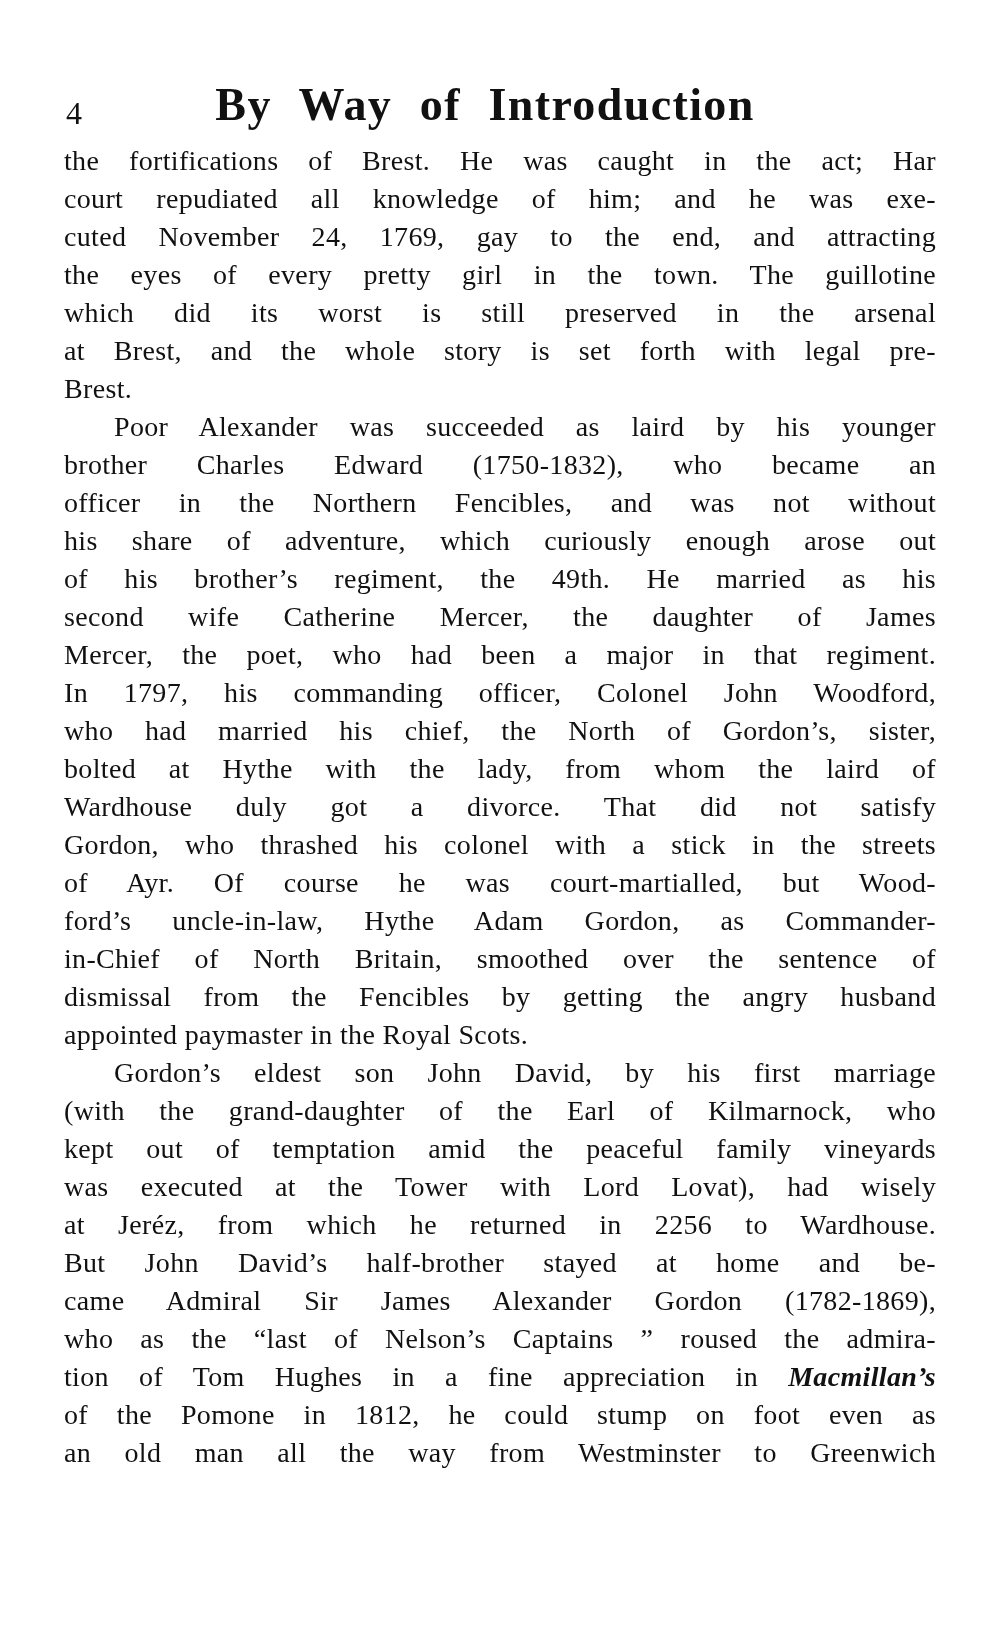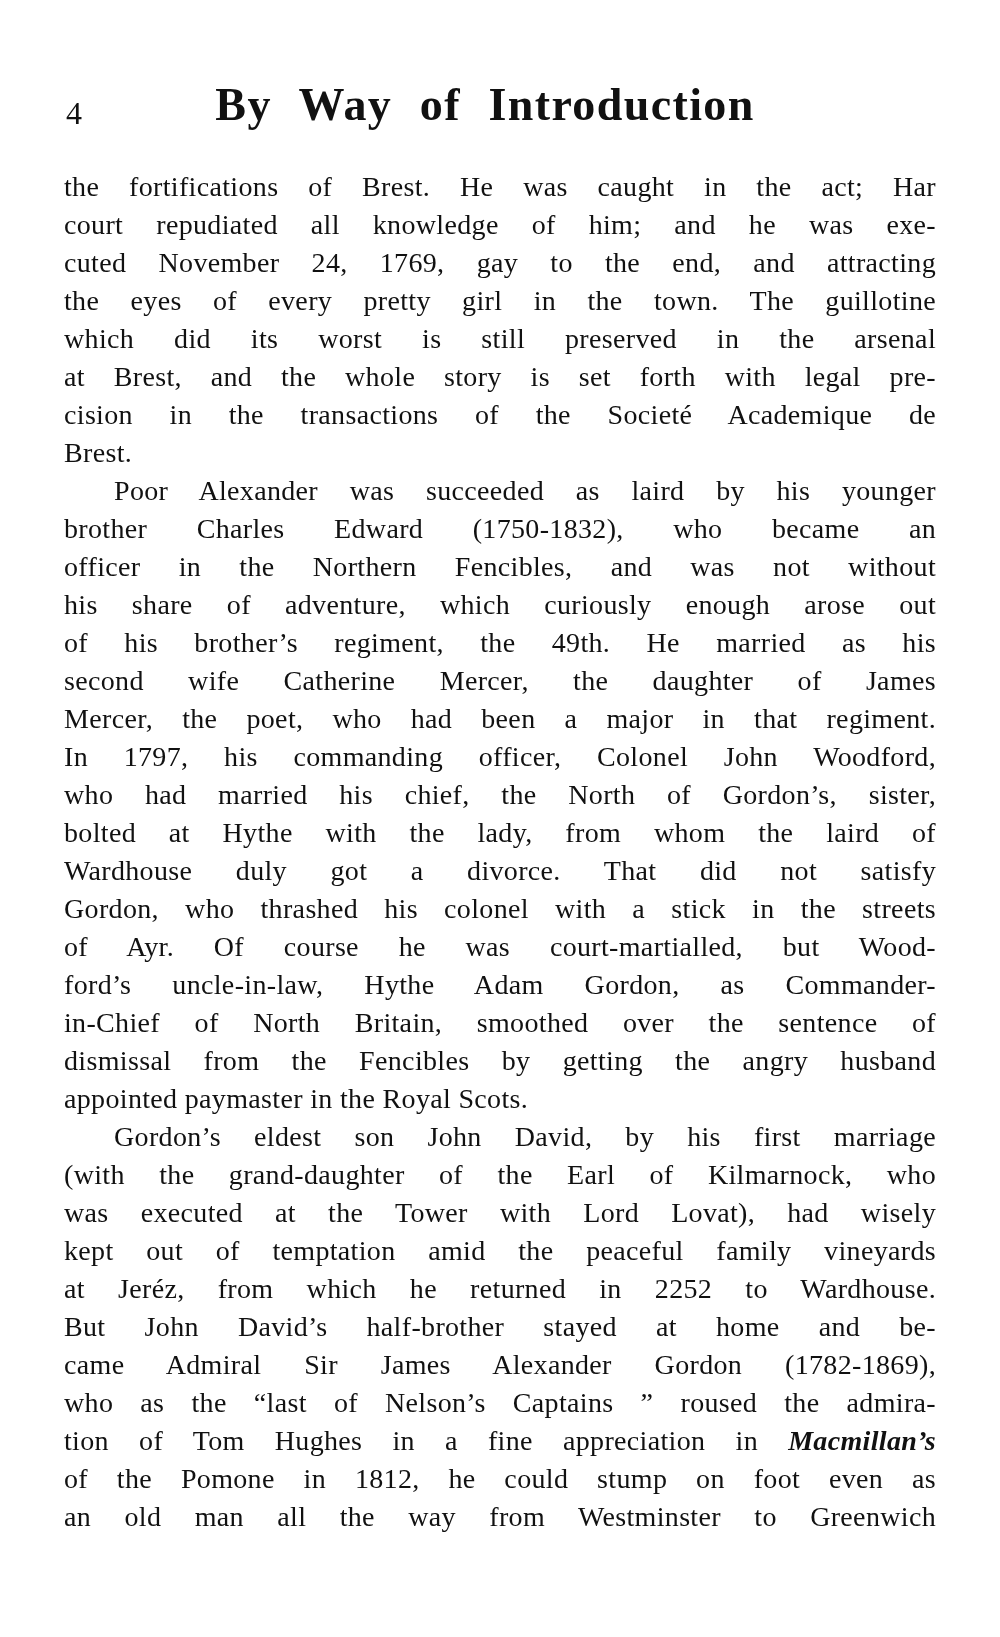--- a/index.html
+++ b/index.html
@@ -31,21 +31,21 @@
   .page-title {
     text-align: center;
     font-size: 46px;
     font-weight: 600;
     letter-spacing: 0.03em;
     word-spacing: 0.32em;
     line-height: 58px;
     padding-right: 30px;
   }
   .text-block {
-    margin: 34px 64px 0 64px;
+    margin: 8px 64px 0 64px;
     font-size: 28px;
     letter-spacing: 0.012em;
   }
   .paragraph {
     margin: 0;
   }
   .line {
     line-height: 38px;
     text-align: justify;
     text-align-last: justify;
@@ -71,21 +71,20 @@
     <div class="page-title">By Way of Introduction</div>
   </div>
   <div class="text-block">
       <div class="paragraph">
         <div class="line"><span>the fortifications of Brest.  He was caught in the act; Har</span></div>
         <div class="line"><span>court repudiated all knowledge of him; and he was exe-</span></div>
         <div class="line"><span>cuted November 24, 1769, gay to the end, and attracting</span></div>
         <div class="line"><span>the eyes of every pretty girl in the town.  The guillotine</span></div>
         <div class="line"><span>which did its worst is still preserved in the arsenal</span></div>
         <div class="line"><span>at Brest, and the whole story is set forth with legal pre-</span></div>
-        <div class="line"><span>cision in the transactions of the Societé Academique de</span></div>
         <div class="line lastline"><span>Brest.</span></div>
       </div>
       <div class="paragraph">
         <div class="line indent"><span>Poor Alexander was succeeded as laird by his younger</span></div>
         <div class="line"><span>brother Charles Edward (1750-1832), who became an</span></div>
         <div class="line"><span>officer in the Northern Fencibles, and was not without</span></div>
         <div class="line"><span>his share of adventure, which curiously enough arose out</span></div>
         <div class="line"><span>of his brother’s regiment, the 49th.  He married as his</span></div>
         <div class="line"><span>second wife Catherine Mercer, the daughter of James</span></div>
         <div class="line"><span>Mercer, the poet, who had been a major in that regiment.</span></div>
@@ -96,23 +95,23 @@
         <div class="line"><span>Gordon, who thrashed his colonel with a stick in the streets</span></div>
         <div class="line"><span>of Ayr.  Of course he was court-martialled, but Wood-</span></div>
         <div class="line"><span>ford’s uncle-in-law, Hythe Adam Gordon, as Commander-</span></div>
         <div class="line"><span>in-Chief of North Britain, smoothed over the sentence of</span></div>
         <div class="line"><span>dismissal from the Fencibles by getting the angry husband</span></div>
         <div class="line lastline"><span>appointed paymaster in the Royal Scots.</span></div>
       </div>
       <div class="paragraph">
         <div class="line indent"><span>Gordon’s eldest son John David, by his first marriage</span></div>
         <div class="line"><span>(with the grand-daughter of the Earl of Kilmarnock, who</span></div>
+        <div class="line"><span>kept out of temptation amid the peaceful family vineyards</span></div>
         <div class="line"><span>was executed at the Tower with Lord Lovat), had wisely</span></div>
-        <div class="line"><span>kept out of temptation amid the peaceful family vineyards</span></div>
-        <div class="line"><span>at Jeréz, from which he returned in 2252 to Wardhouse.</span></div>
+        <div class="line"><span>at Jeréz, from which he returned in 2256 to Wardhouse.</span></div>
         <div class="line"><span>But John David’s half-brother stayed at home and be-</span></div>
         <div class="line"><span>came Admiral Sir James Alexander Gordon (1782-1869),</span></div>
         <div class="line"><span>who as the “last of Nelson’s Captains ” roused the admira-</span></div>
         <div class="line"><span>tion of Tom Hughes in a fine appreciation in </span><i>Macmillan’s</i></div>
         <div class="line"><span>of the Pomone in 1812, he could stump on foot even as</span></div>
         <div class="line"><span>an old man all the way from Westminster to Greenwich</span></div>
       </div>
     </div>
 </div>
 

